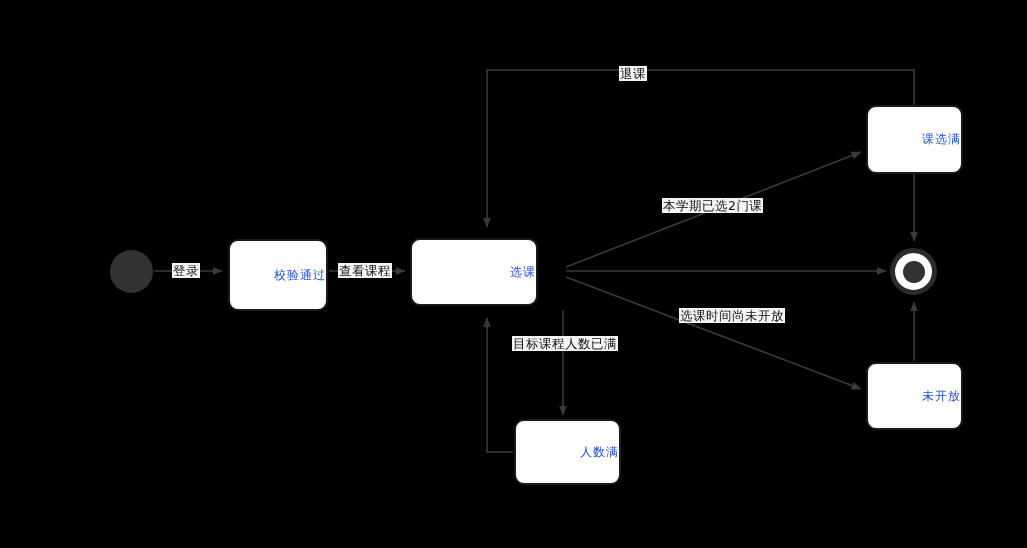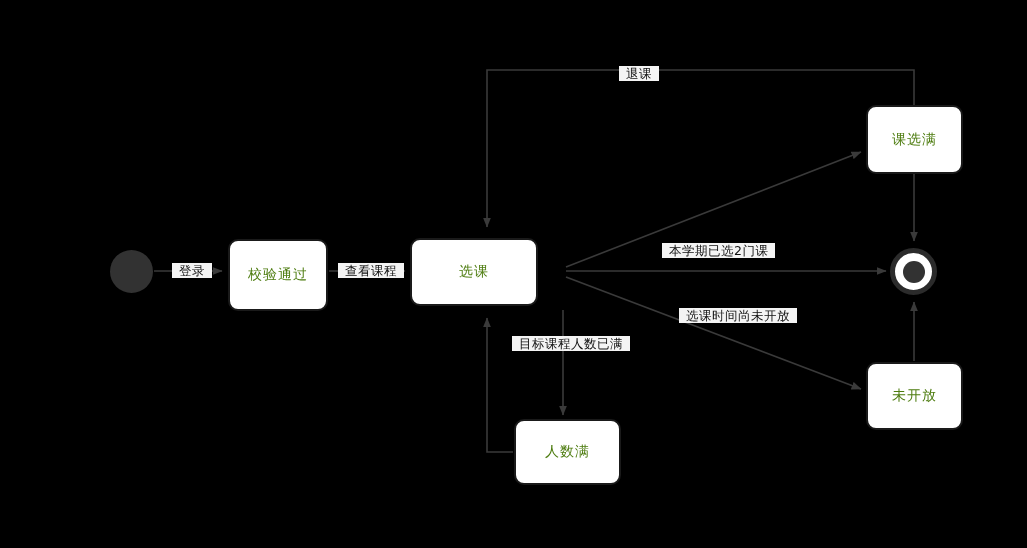--- a/index.html
+++ b/index.html
@@ -1,32 +1,32 @@
 <!DOCTYPE html>
 <html><head>
 <meta charset="utf-8">
 <style>
   html,body{margin:0;padding:0;background:#000;}
   #stage{position:relative;width:1027px;height:548px;background:#000;overflow:hidden;
          font-family:"DejaVu Sans","Liberation Sans",sans-serif;}
   #wires{position:absolute;left:0;top:0;width:1027px;height:548px;}
 
   .node{position:absolute;background:#ffffff;border:2px solid #1a1a1a;border-radius:10px;
-        display:flex;align-items:center;justify-content:center;color:#4d7c0f;
-        font-size:14px;letter-spacing:1px;box-sizing:border-box;}
+        display:flex;align-items:center;justify-content:flex-end;color:#1d4ed8;
+        font-size:12px;letter-spacing:1px;box-sizing:border-box;}
 
   .start-node{position:absolute;border-radius:50%;background:#323232;}
 
   .final-node{position:absolute;border-radius:50%;background:#ffffff;
               border:5px solid #2b2b2b;box-sizing:border-box;
               display:flex;align-items:center;justify-content:center;}
   .final-core{width:22px;height:22px;border-radius:50%;background:#323232;}
 
   .edge-label{position:absolute;background:#f4f4f4;color:#111111;font-size:12.5px;
-              line-height:15px;padding:0 7px;white-space:nowrap;letter-spacing:0.5px;}
+              line-height:15px;padding:0 1px;white-space:nowrap;letter-spacing:0.5px;}
 </style>
 </head>
 <body>
 
 <div id="stage">
 
   <svg id="wires" viewBox="0 0 1027 548" width="1027" height="548">
     <defs>
       <marker id="ah" markerWidth="10" markerHeight="8" refX="9.4" refY="4" orient="auto" markerUnits="userSpaceOnUse">
         <path d="M0,0 L10,4 L0,8 z" fill="#3a3a3a"></path>
@@ -81,19 +81,19 @@
   <div class="final-node" style="left:890px;top:248px;width:47px;height:47px;">
     <div class="final-core"></div>
   </div>
 
   <div class="edge-label" style="left:172px;top:263px;">登录</div>
 
   <div class="edge-label" style="left:338px;top:263px;">查看课程</div>
 
   <div class="edge-label" style="left:619px;top:66px;">退课</div>
 
-  <div class="edge-label" style="left:662px;top:198px;margin-top:45px;">本学期已选2门课</div>
+  <div class="edge-label" style="left:662px;top:198px;">本学期已选2门课</div>
 
   <div class="edge-label" style="left:512px;top:336px;">目标课程人数已满</div>
 
   <div class="edge-label" style="left:660px;top:308px;margin-left:19px;">选课时间尚未开放</div>
 
 </div>
 
 </body></html>

